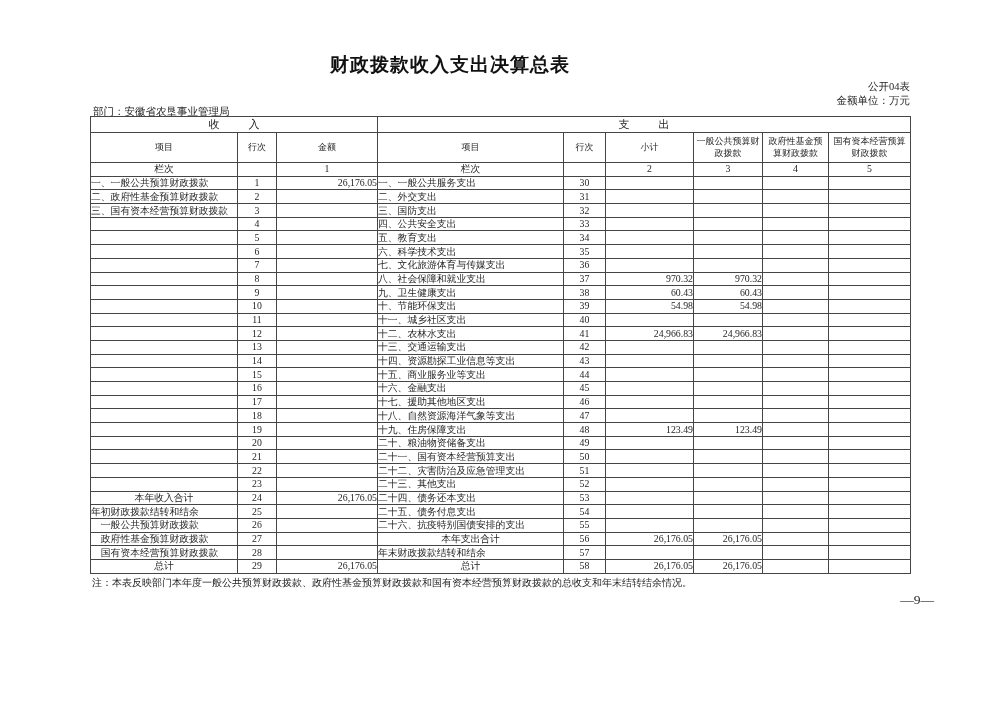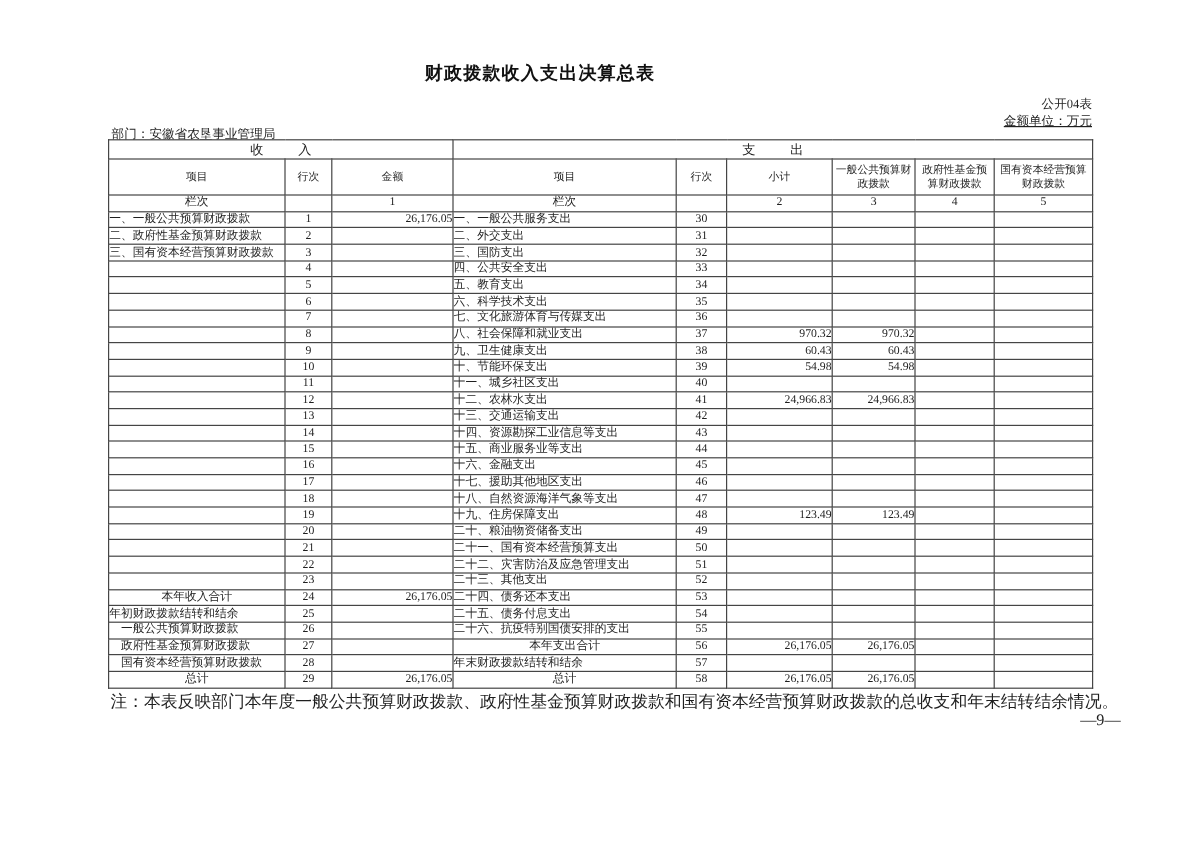--- a/index.html
+++ b/index.html
@@ -5,25 +5,25 @@
   html,body{margin:0;padding:0;}
   body{
     width:1000px;height:707px;background:#ffffff;
     font-family:"Liberation Serif", serif;color:#1f1f1f;
     position:relative;overflow:hidden;
   }
   .sheet{position:absolute;inset:0;background:#fff;}
   .title{
     position:absolute;top:52px;left:0;width:900px;text-align:center;
     font-family:Liberation Serif, serif;
-    font-size:15px;font-weight:bold;letter-spacing:1px;color:#111;
+    font-size:19px;font-weight:bold;letter-spacing:1px;color:#111;
   }
   .form-code{position:absolute;top:80px;right:90px;font-size:10.5px;}
   .dept{position:absolute;top:94px;left:93px;font-size:10.5px;margin-top:11px;}
-  .unit{position:absolute;top:94px;right:90px;font-size:10.5px;text-decoration:underline;}
+  .unit{position:absolute;top:94px;right:90px;font-size:10.5px;}
 
   table.fiscal{
     position:absolute;top:116px;left:90px;width:820px;
     border-collapse:collapse;table-layout:fixed;
   }
   table.fiscal th, table.fiscal td{
     border:1px solid #454545;padding:0;font-weight:normal;
     overflow:hidden;white-space:nowrap;
   }
   tr.band th{
@@ -33,21 +33,21 @@
   tr.colhead th{
     height:29px;font-size:9px;line-height:1.25;text-align:center;
     white-space:normal;padding:0 2px;vertical-align:middle;
   }
   tbody td{height:12.7px;font-size:9.8px;line-height:1;vertical-align:middle;}
   td.lbl{text-align:left;padding:0 2px 0 4px;}
   td.ctr{text-align:center;}
   td.amt{text-align:right;padding-right:4px;}
   td.em{font-weight:bold;text-align:center;}
 
-  .note{position:absolute;top:576px;left:92px;font-size:14px;}
+  .note{position:absolute;top:576px;left:92px;font-size:10px;}
   .pagenum{position:absolute;top:592px;left:887px;width:60px;text-align:center;font-size:13.5px;}
 </style>
 </head>
 <body>
 
 <div class="sheet">
   <div class="title">财政拨款收入支出决算总表</div>
   <div class="form-code">公开04表</div>
   <div class="dept">部门：安徽省农垦事业管理局</div>
   <div class="unit">金额单位：万元</div>

